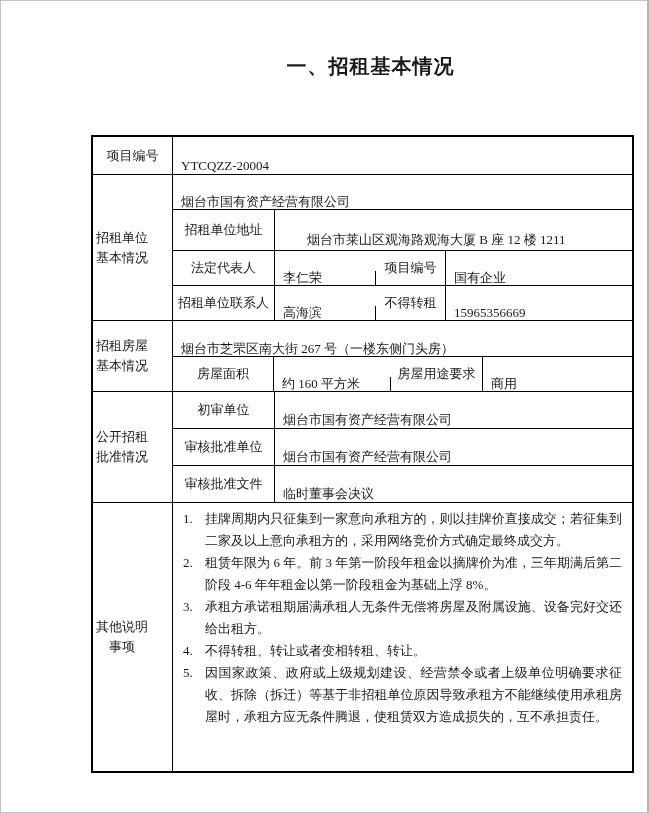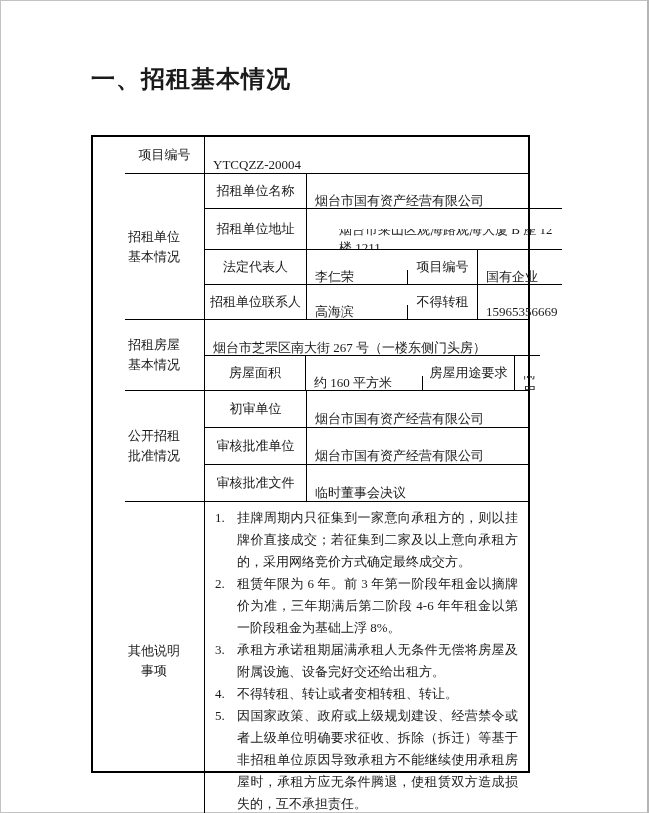--- a/index.html
+++ b/index.html
@@ -11,34 +11,33 @@
     position: relative;
   }
   .page {
     position: absolute; inset: 0;
     background: #ffffff;
     border: 1px solid #c2c2c2;
     border-right: 2px solid #b5b5b5;
   }
   .doc-title {
     position: absolute;
-    top: 62px; left: 90px; width: 559px;
-    text-align: left;
-    font-size: 24px;
+    top: 52px; left: 90px; width: 559px;
+    text-align: center;
+    font-size: 20px;
     font-weight: bold;
     letter-spacing: 1px;
   }
   .doc-table {
     position: absolute;
     left: 90px; top: 134px;
-    width: 439px; height: 638px;
+    width: 543px; height: 638px;
     border: 2px solid #000000;
     display: flex; flex-direction: column;
     font-size: 13px;
-    padding-left: 32px;
   }
   .sec { display: flex; border-bottom: 1px solid #000; }
   .sec:last-child { border-bottom: none; flex: 1; }
   .col1 {
     width: 80px; flex: 0 0 80px;
     border-right: 1px solid #000;
     display: flex; align-items: center; 
     text-align: center;
   }
   .col1 .wrap4 { display: inline-block; width: 58px; text-align: center; line-height: 20px; }
@@ -84,21 +83,20 @@
       <div class="col1 lab">项目编号</div>
       <div class="cell last val">YTCQZZ-20004</div>
     </div>
 
     <div class="sec">
       <div class="col1">
         <span class="wrap4">招租单位基本情况</span>
       </div>
       <div class="rows">
         <div class="r bb h35">
-          <div class="cell lab w102">招租单位名称</div>
           <div class="cell last val">烟台市国有资产经营有限公司</div>
         </div>
         <div class="r bb h41">
           <div class="cell lab w102">招租单位地址</div>
           <div class="cell last val">烟台市莱山区观海路观海大厦 B 座 12 楼 1211</div>
         </div>
         <div class="r bb h35">
           <div class="cell lab w102">法定代表人</div>
           <div class="cell val w101">李仁荣</div>
           <div class="cell lab w70">项目编号</div>

